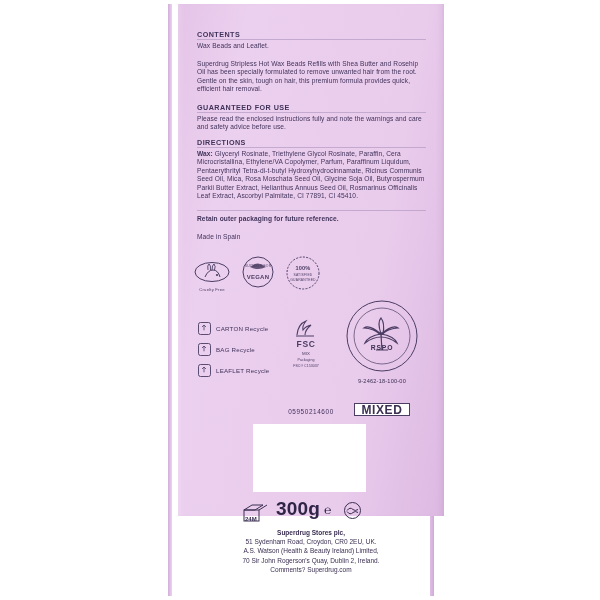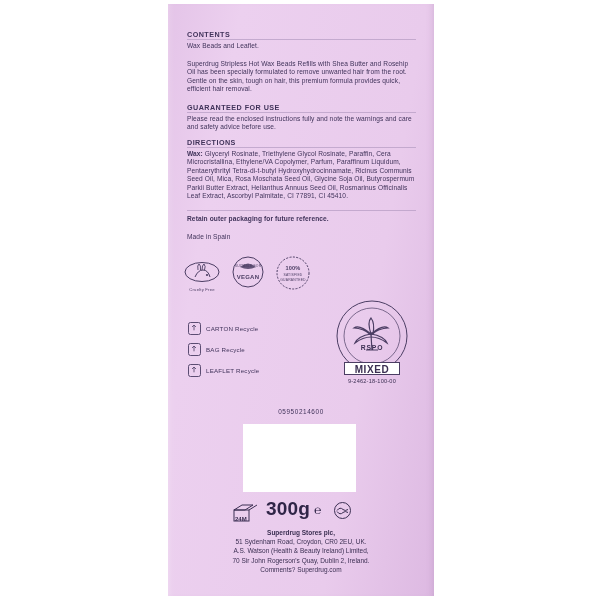--- a/index.html
+++ b/index.html
@@ -15,24 +15,24 @@
   }
   #page {
     position: relative;
     width: 600px;
     height: 600px;
     background: #ffffff;
   }
   
   #panel {
     position: absolute;
-    left: 168px;
+    left: 178px;
     top: 4px;
     width: 266px;
-    height: 592px;
+    height: 512px;
     background: #e9c9ec;
     background: linear-gradient(100deg, #e4c4e8 0%, #ecd0ef 20%, #e9cbec 70%, #ddb9e2 100%);
     box-shadow: inset -6px 0 10px -8px rgba(120,80,130,0.35),
                 inset 6px 0 10px -8px rgba(255,255,255,0.5);
     color: #3f3355;
   }
   .edge-left {
     position: absolute;
     left: 168px;
     top: 4px;
@@ -100,25 +100,26 @@
 
   .rspo-box {
     position: absolute;
     box-sizing: border-box;
   }
   .mixed-bar {
     position: absolute;
     background: #ffffff;
     border: 1px solid #4b3d63;
     color: #3b2f52;
-    font-size: 10px;
+    font-size: 12px;
     font-weight: bold;
     text-align: center;
     letter-spacing: 0.6px;
     box-sizing: border-box;
+    margin-top: 41px;
   }
   .rspo-code {
     position: absolute;
     font-size: 5.6px;
     color: #3b2f52;
     text-align: center;
     letter-spacing: 0.2px;
   }
 
   .barcode-placeholder {
@@ -252,20 +253,30 @@
 
     <div class="rec-icon" style="left:20px; top:360px;">
       <svg width="13" height="13" viewBox="0 0 13 13">
         <rect x="0.5" y="0.5" width="12" height="12" rx="2" fill="none" stroke="#4b3d63" stroke-width="0.9"></rect>
         <path d="M4 5 l2-2 2 2" fill="none" stroke="#4b3d63" stroke-width="0.8"></path>
         <path d="M6 3.3 v5" stroke="#4b3d63" stroke-width="0.8"></path>
       </svg>
     </div>
     <div class="rec-item" style="left:38px; top:363px;">LEAFLET Recycle</div>
 
+    <div style="position:absolute; left:108px; top:314px; width:40px; height:62px;">
+      <svg width="26" height="20" viewBox="0 0 26 20" style="margin:0 auto;">
+        <path d="M4 17 q1-11 9-14 q-4 5 -3 9 q3-4 8-5 q-6 5 -6 10" fill="none" stroke="#4b3d63" stroke-width="1.1"></path>
+        <path d="M3 18 h18" stroke="#4b3d63" stroke-width="1"></path>
+      </svg>
+      <div class="fsc-text" style="left:0; top:21px; width:40px; font-size:8.5px; font-weight:bold; letter-spacing:0.6px;">FSC</div>
+      <div class="fsc-text" style="left:0; top:33px; width:40px; font-size:4.4px;">MIX</div>
+      <div class="fsc-text" style="left:0; top:40px; width:40px; font-size:3.6px;">Packaging</div>
+      <div class="fsc-text" style="left:0; top:46px; width:40px; font-size:3.6px;">FSC® C153037</div>
+    </div>
 
     <div class="rspo-box" style="left:162px; top:294px; width:84px; height:98px;">
       <svg width="84" height="76" viewBox="0 0 84 76">
         <circle cx="42" cy="38" r="35" fill="none" stroke="#4b3d63" stroke-width="1"></circle>
         <circle cx="42" cy="38" r="28" fill="none" stroke="#4b3d63" stroke-width="0.7"></circle>
         <g stroke="#4b3d63" stroke-width="1.2" fill="none">
           <path d="M42 52 q-1-14 -1-18"></path>
           <path d="M41 36 q-12-10 -17-6 q9 0 17 7"></path>
           <path d="M41 36 q12-10 17-6 q-9 0 -17 7"></path>
           <path d="M41 36 q-13 2 -16 9 q8-6 16-6"></path>

